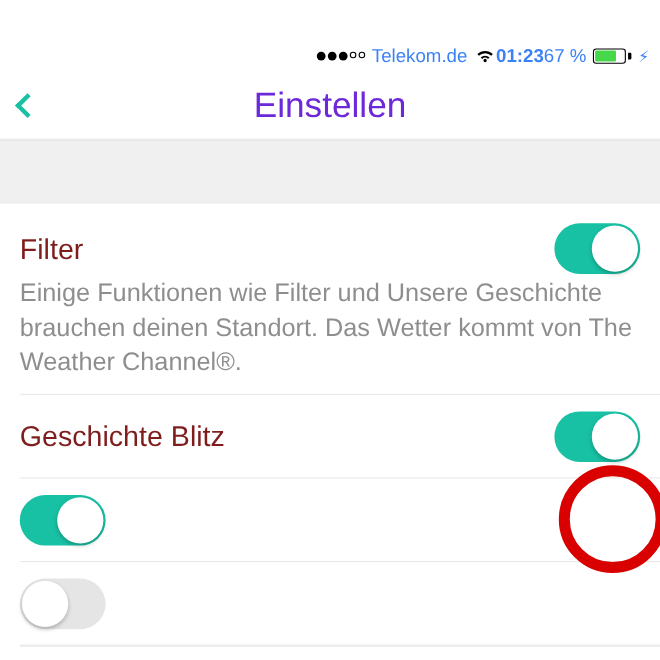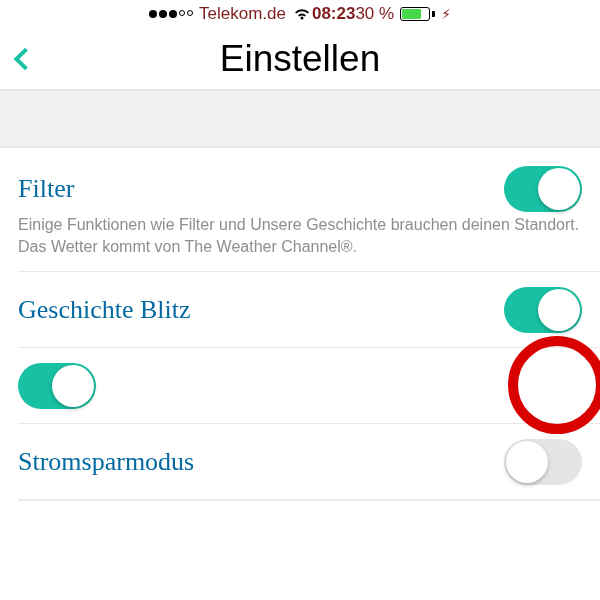--- a/index.html
+++ b/index.html
@@ -1,45 +1,46 @@
 <!DOCTYPE html>
 <html><head>
 <meta charset="utf-8">
 <style>
   * { box-sizing: border-box; margin: 0; padding: 0; }
   html, body { width: 600px; height: 600px; font-family: -apple-system, "Helvetica Neue", Helvetica, Arial, sans-serif; background: #fff; }
   .statusbar {
     height: 28px;
     display: flex;
     align-items: center;
-    justify-content: center;
+    justify-content: flex-end;
     padding: 0 10px;
     font-size: 17px;
-    color: #7f1d1d;
+    color: #3b82f6;
+    margin-top: 37px;
   }
   .sb-left, .sb-right { display: flex; align-items: center; gap: 6px; }
   .sb-dots { display: flex; gap: 2px; }
   .sb-dots span { width: 8px; height: 8px; border-radius: 50%; background: #000; display: inline-block; }
   .sb-dots span.hollow { background: transparent; border: 1px solid #000; width: 6px; height: 6px; }
   .wifi-icon { width: 20px; height: 14px; }
   .battery { display: flex; align-items: center; gap: 2px; }
   .battery-body { width: 30px; height: 14px; border: 1.5px solid #000; border-radius: 3px; position: relative; }
   .battery-fill { position: absolute; left: 1px; top: 1px; bottom: 1px; width: 67%; background: #46d84a; border-radius: 1px; }
   .battery-tip { width: 3px; height: 6px; background: #000; border-radius: 0 1px 1px 0; }
   .bolt { font-size: 14px; }
   .navbar {
     height: 62px;
     border-bottom: 1px solid #e6e6e6;
     display: flex;
     align-items: center;
     justify-content: center;
     position: relative;
     background: #fff;
   }
-  .navbar-title { font-size: 37px; color: #000000; font-weight: 400; }
+  .navbar-title { font-size: 32px; color: #6d28d9; font-weight: 400; }
   .back-btn {
     position: absolute;
     left: 14px;
     top: 50%;
     transform: translateY(-50%);
     width: 22px;
     height: 36px;
     display: flex;
     align-items: center;
     justify-content: center;
@@ -53,23 +54,23 @@
   .gap-block { height: 58px; background: #f0f0f0; border-bottom: 1px solid #e6e6e6; border-top: 1px solid #e6e6e6; }
   .list { background: #fff; }
   .row {
     display: flex;
     align-items: center;
     justify-content: space-between;
     padding: 0 18px;
     min-height: 75px;
     position: relative;
   }
-  .row .label { font-size: 26px; color: #0369a1; font-weight: 400; font-family: Liberation Serif, serif; }
+  .row .label { font-size: 26px; color: #7f1d1d; font-weight: 400; }
   .divider { height: 1px; background: #e9e9e9; margin-left: 18px; }
-  .subtext { font-size: 16px; color: #8e8e8e; padding: 2px 18px 14px 18px; line-height: 1.35; }
+  .subtext { font-size: 23px; color: #8e8e8e; padding: 2px 18px 14px 18px; line-height: 1.35; }
   .toggle {
     width: 78px; height: 46px; border-radius: 23px;
     position: relative;
     background: #e5e5e5;
     transition: background .2s;
   }
   .toggle.on { background: #18c1a3; }
   .toggle .knob {
     position: absolute;
     top: 2px;
@@ -105,23 +106,23 @@
         <span></span>
         <span></span>
         <span class="hollow"></span>
         <span class="hollow"></span>
     </span>
     <span>Telekom.de</span>
     <svg class="wifi-icon" viewBox="0 0 20 14">
       <path d="M10 12.5a1.5 1.5 0 100-3 1.5 1.5 0 000 3zM6 8.2a5.8 5.8 0 018 0l-1.4 1.4a3.8 3.8 0 00-5.2 0L6 8.2zM3 5.2a10 10 0 0114 0l-1.4 1.4a8 8 0 00-11.2 0L3 5.2z" fill="#000"></path>
     </svg>
   </div>
-  <div style="font-weight:600;">08:23</div>
+  <div style="font-weight:600;">01:23</div>
   <div class="sb-right">
-    <span>30 %</span>
+    <span>67 %</span>
     <div class="battery">
       <div class="battery-body">
           <div class="battery-fill"></div>
         </div>
       <div class="battery-tip"></div>
     </div>
     <span class="bolt">⚡︎</span>
   </div>
 </div>
 
@@ -155,21 +156,20 @@
 
   <div class="row" style="position:relative;">
     <div class="toggle on">
         <div class="knob"></div>
       </div>
     <div class="highlight-circle" style="right:-6px; top:-12px;"></div>
   </div>
   <div class="divider"></div>
 
   <div class="row">
-    <div class="label">Stromsparmodus</div>
     <div class="toggle off">
         <div class="knob"></div>
       </div>
   </div>
   <div class="divider"></div>
 
   <div class="divider"></div>
 
 </div>
 

